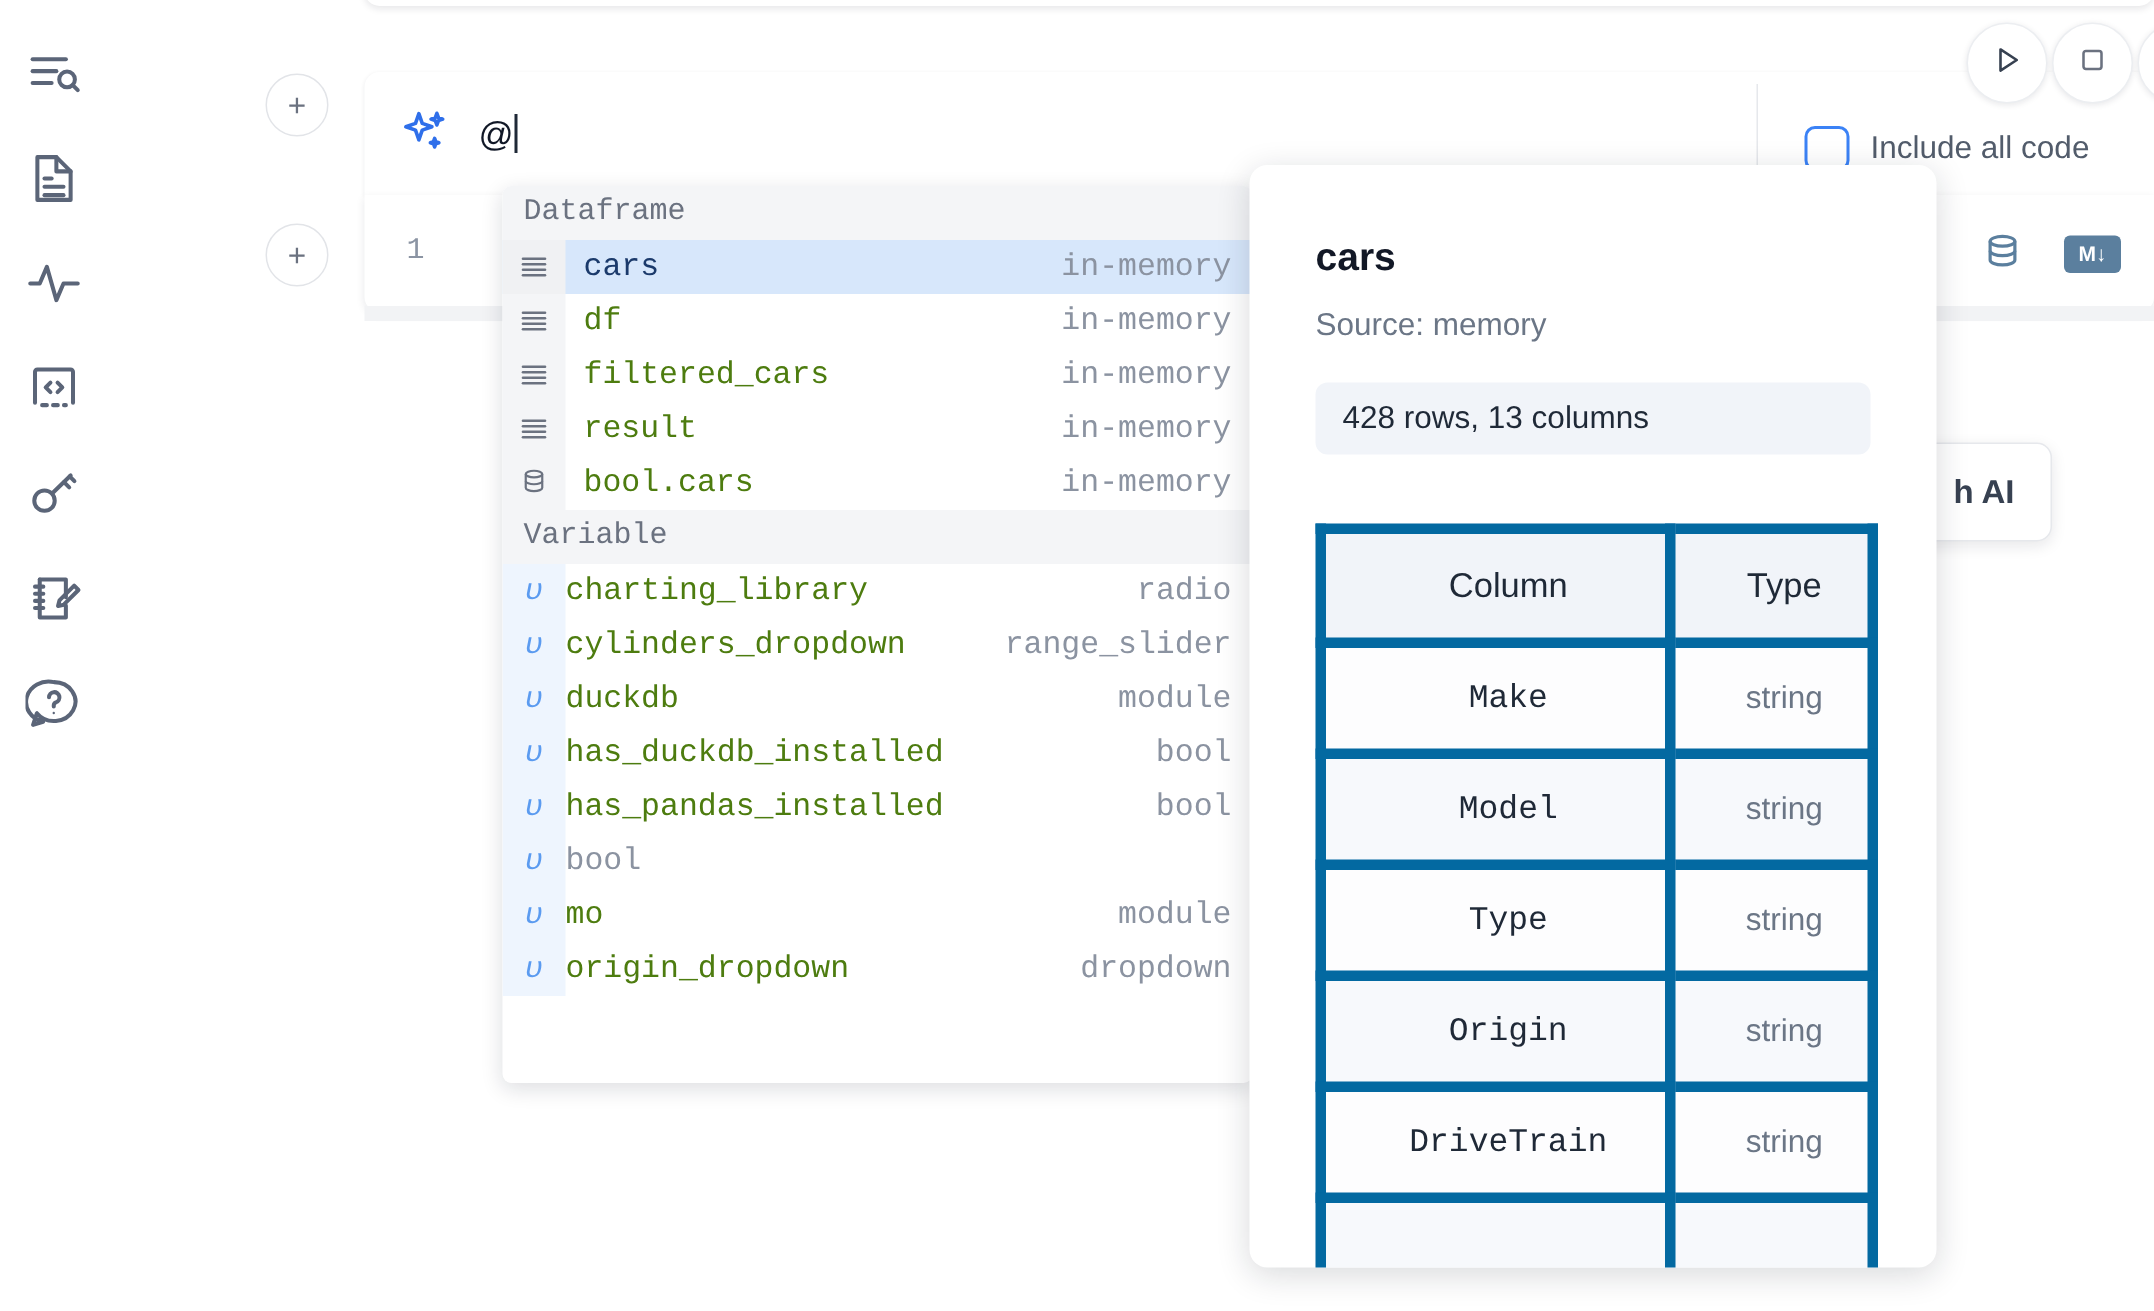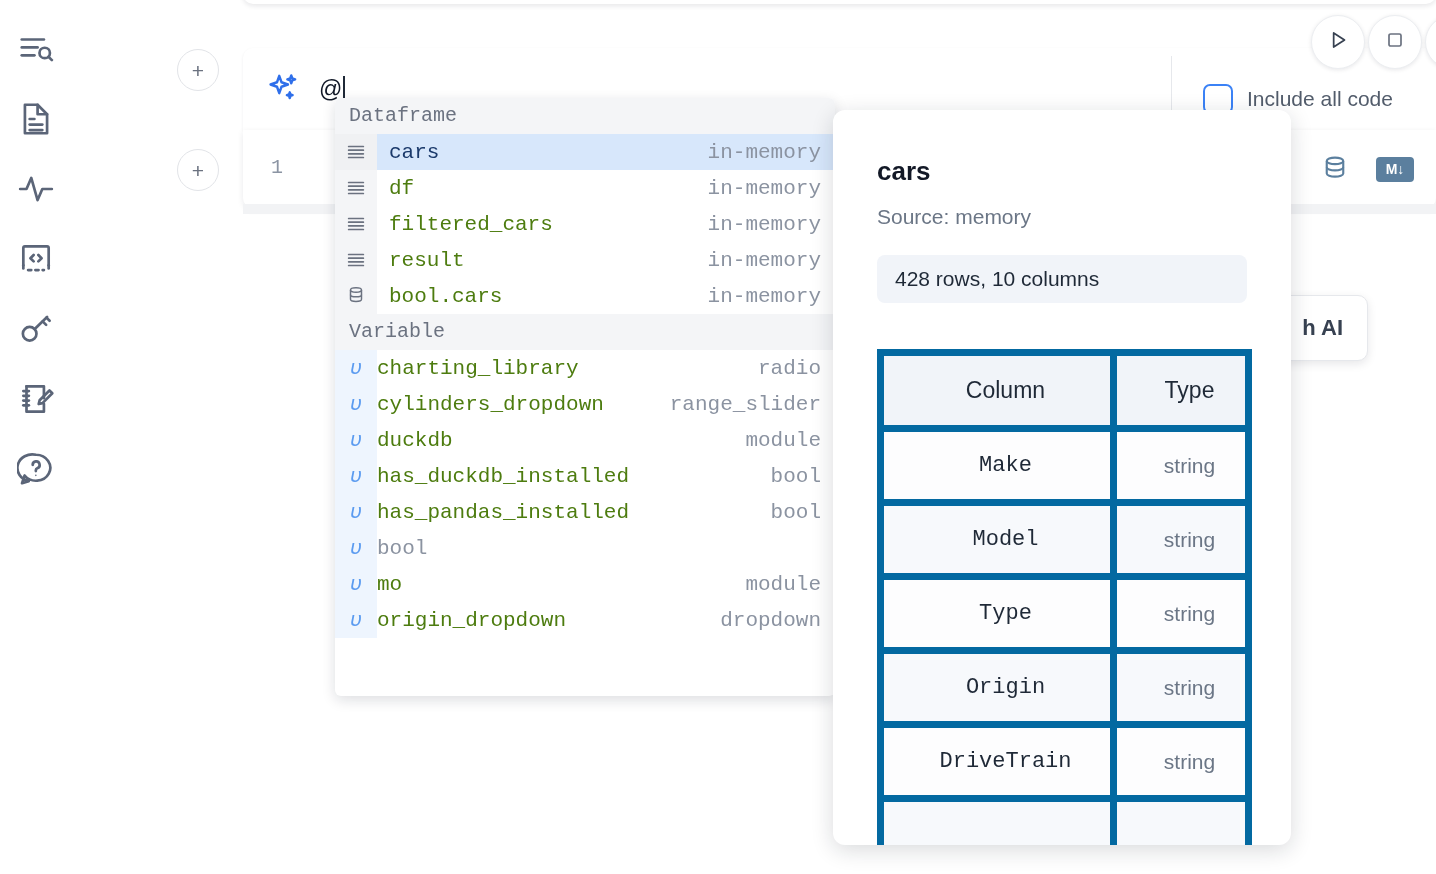--- a/index.html
+++ b/index.html
@@ -135,21 +135,21 @@
     width: 250px; height: 66px;
     background: #ffffff; border: 1px solid #e6e8ec; border-radius: 10px;
     box-shadow: 0 3px 10px rgba(16,24,40,0.10);
     display: flex; align-items: center; justify-content: flex-end;
     padding-right: 24px; box-sizing: border-box;
     font-size: 22px; color: #374151; font-weight: 600;
   }
 
   
   .ac-panel {
-    position: absolute; left: 335px; top: 98px;
+    position: absolute; left: 335px; top: 124px;
     width: 500px; height: 598px;
     background: #ffffff;
     border-radius: 6px;
     box-shadow: 0 4px 14px rgba(16,24,40,0.14);
     overflow: hidden;
     font-family: "Liberation Mono", monospace;
   }
   .ac-group-title {
     height: 36px; line-height: 36px;
     background: #f4f5f7; color: #6b7280;
@@ -493,21 +493,21 @@
           </span>
           <span class="namecell">origin_dropdown</span>
           <span class="typecell">dropdown</span>
         </div>
       </div>
   </div>
 
   <div class="detail">
     <div class="detail-title">cars</div>
     <div class="detail-source">Source: memory</div>
-    <div class="detail-shape">428 rows, 10 columns</div>
+    <div class="detail-shape">428 rows, 13 columns</div>
     <table class="detail-table">
       <colgroup>
           <col class="c1">
           <col class="c2">
         </colgroup>
       <thead>
         <tr>
           <th>Column</th>
           <th>Type</th>
         </tr>

